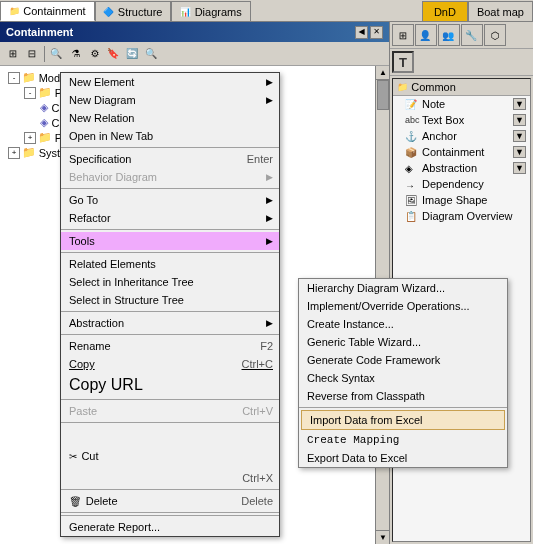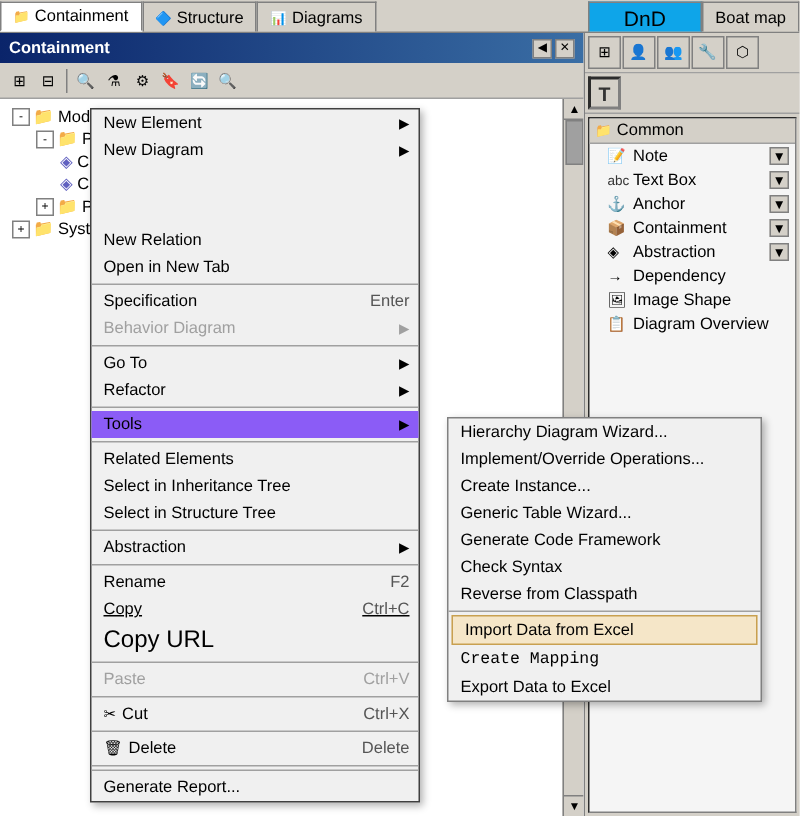--- a/index.html
+++ b/index.html
@@ -24,21 +24,21 @@
   <div style="padding:2px 8px; border:1px solid #808080; border-bottom:none; background:#d4d0c8; cursor:pointer; display:flex; align-items:center; gap:3px; height:20px; font-size:11px;">
     <span style="font-size:9px;">🔷</span>
     <span>Structure</span>
   </div>
   <div style="padding:2px 8px; border:1px solid #808080; border-bottom:none; background:#d4d0c8; cursor:pointer; display:flex; align-items:center; gap:3px; height:20px; font-size:11px;">
     <span style="font-size:9px;">📊</span>
     <span>Diagrams</span>
   </div>
 
   <div style="margin-left:auto; display:flex; align-items:flex-end;">
-    <div style="padding:2px 23px; border:1px solid #808080; border-bottom:none; background:#0ea5e9; cursor:pointer; font-size:14px; height:20px; display:flex; align-items:center;">
+    <div style="padding:2px 11px; border:1px solid #808080; border-bottom:none; background:#eab308; cursor:pointer; font-size:11px; height:20px; display:flex; align-items:center;">
       <span>DnD</span>
     </div>
     <div style="padding:2px 8px; border:1px solid #808080; border-bottom:none; background:#d4d0c8; cursor:pointer; font-size:11px; height:20px; display:flex; align-items:center;">
       <span>Boat map</span>
     </div>
   </div>
 </div>
 
 <div style="display:flex; height:522px;">
 
@@ -180,21 +180,21 @@
   <div style="display:flex;align-items:center;padding:3px 6px 3px 8px;cursor:pointer;font-size:11px;white-space:nowrap;">
     <span style="flex:1;">New Element</span>
     <span style="font-size:9px;">▶</span>
   </div>
 
   <div style="display:flex;align-items:center;padding:3px 6px 3px 8px;cursor:pointer;font-size:11px;white-space:nowrap;">
     <span style="flex:1;">New Diagram</span>
     <span style="font-size:9px;">▶</span>
   </div>
 
-  <div style="display:flex;align-items:center;padding:3px 6px 3px 8px;cursor:pointer;font-size:11px;white-space:nowrap;margin-top:42px;">
+  <div style="display:flex;align-items:center;padding:3px 6px 3px 8px;cursor:pointer;font-size:11px;white-space:nowrap;">
     <span>New Relation</span>
   </div>
 
   <div style="display:flex;align-items:center;padding:3px 6px 3px 8px;cursor:pointer;font-size:11px;white-space:nowrap;">
     <span>Open in New Tab</span>
   </div>
 
   <div style="height:1px;background:#a0a0a0;margin:2px 0;"></div>
 
   <div style="display:flex;align-items:center;padding:3px 6px 3px 8px;cursor:pointer;font-size:11px;white-space:nowrap;">
@@ -215,21 +215,21 @@
 
   </div>
 
   <div style="display:flex;align-items:center;padding:3px 6px 3px 8px;cursor:pointer;font-size:11px;white-space:nowrap;">
     <span style="flex:1;">Refactor</span>
     <span style="font-size:9px;">▶</span>
   </div>
 
   <div style="height:1px;background:#a0a0a0;margin:2px 0;"></div>
 
-  <div style="display:flex;align-items:center;padding:3px 6px 3px 8px;cursor:pointer;font-size:11px;white-space:nowrap;background:#8b5cf6;color:black;position:relative;">
+  <div style="display:flex;align-items:center;padding:3px 6px 3px 8px;cursor:pointer;font-size:11px;white-space:nowrap;background:#f0abfc;color:black;position:relative;">
     <span style="flex:1;">Tools</span>
     <span style="font-size:9px;">▶</span>
   </div>
 
   <div style="height:1px;background:#a0a0a0;margin:2px 0;"></div>
 
   <div style="display:flex;align-items:center;padding:3px 6px 3px 8px;cursor:pointer;font-size:11px;white-space:nowrap;">
     <span>Related Elements</span>
   </div>
 
@@ -271,21 +271,21 @@
     <span style="color:#a0a0a0;font-size:11px;">Ctrl+V</span>
   </div>
 
   <div style="height:1px;background:#a0a0a0;margin:2px 0;"></div>
 
   <div style="display:flex;align-items:center;padding:3px 6px 3px 8px;cursor:pointer;font-size:11px;white-space:nowrap;">
     <span style="flex:1;display:flex;align-items:center;gap:4px;">
       <span style="font-size:10px;">✂</span>
       <span>Cut</span>
     </span>
-    <span style="color:#555;font-size:11px;">Ctrl+X</span>
+    <span style="color:#555;font-size:11px;margin-top:44px;">Ctrl+X</span>
   </div>
 
   <div style="height:1px;background:#a0a0a0;margin:2px 0;"></div>
 
   <div style="display:flex;align-items:center;padding:3px 6px 3px 8px;cursor:pointer;font-size:11px;white-space:nowrap;">
     <span style="flex:1;display:flex;align-items:center;gap:4px;">
       <span style="font-size:10px;">🗑</span>
       <span>Delete</span>
     </span>
     <span style="color:#555;font-size:11px;">Delete</span>

